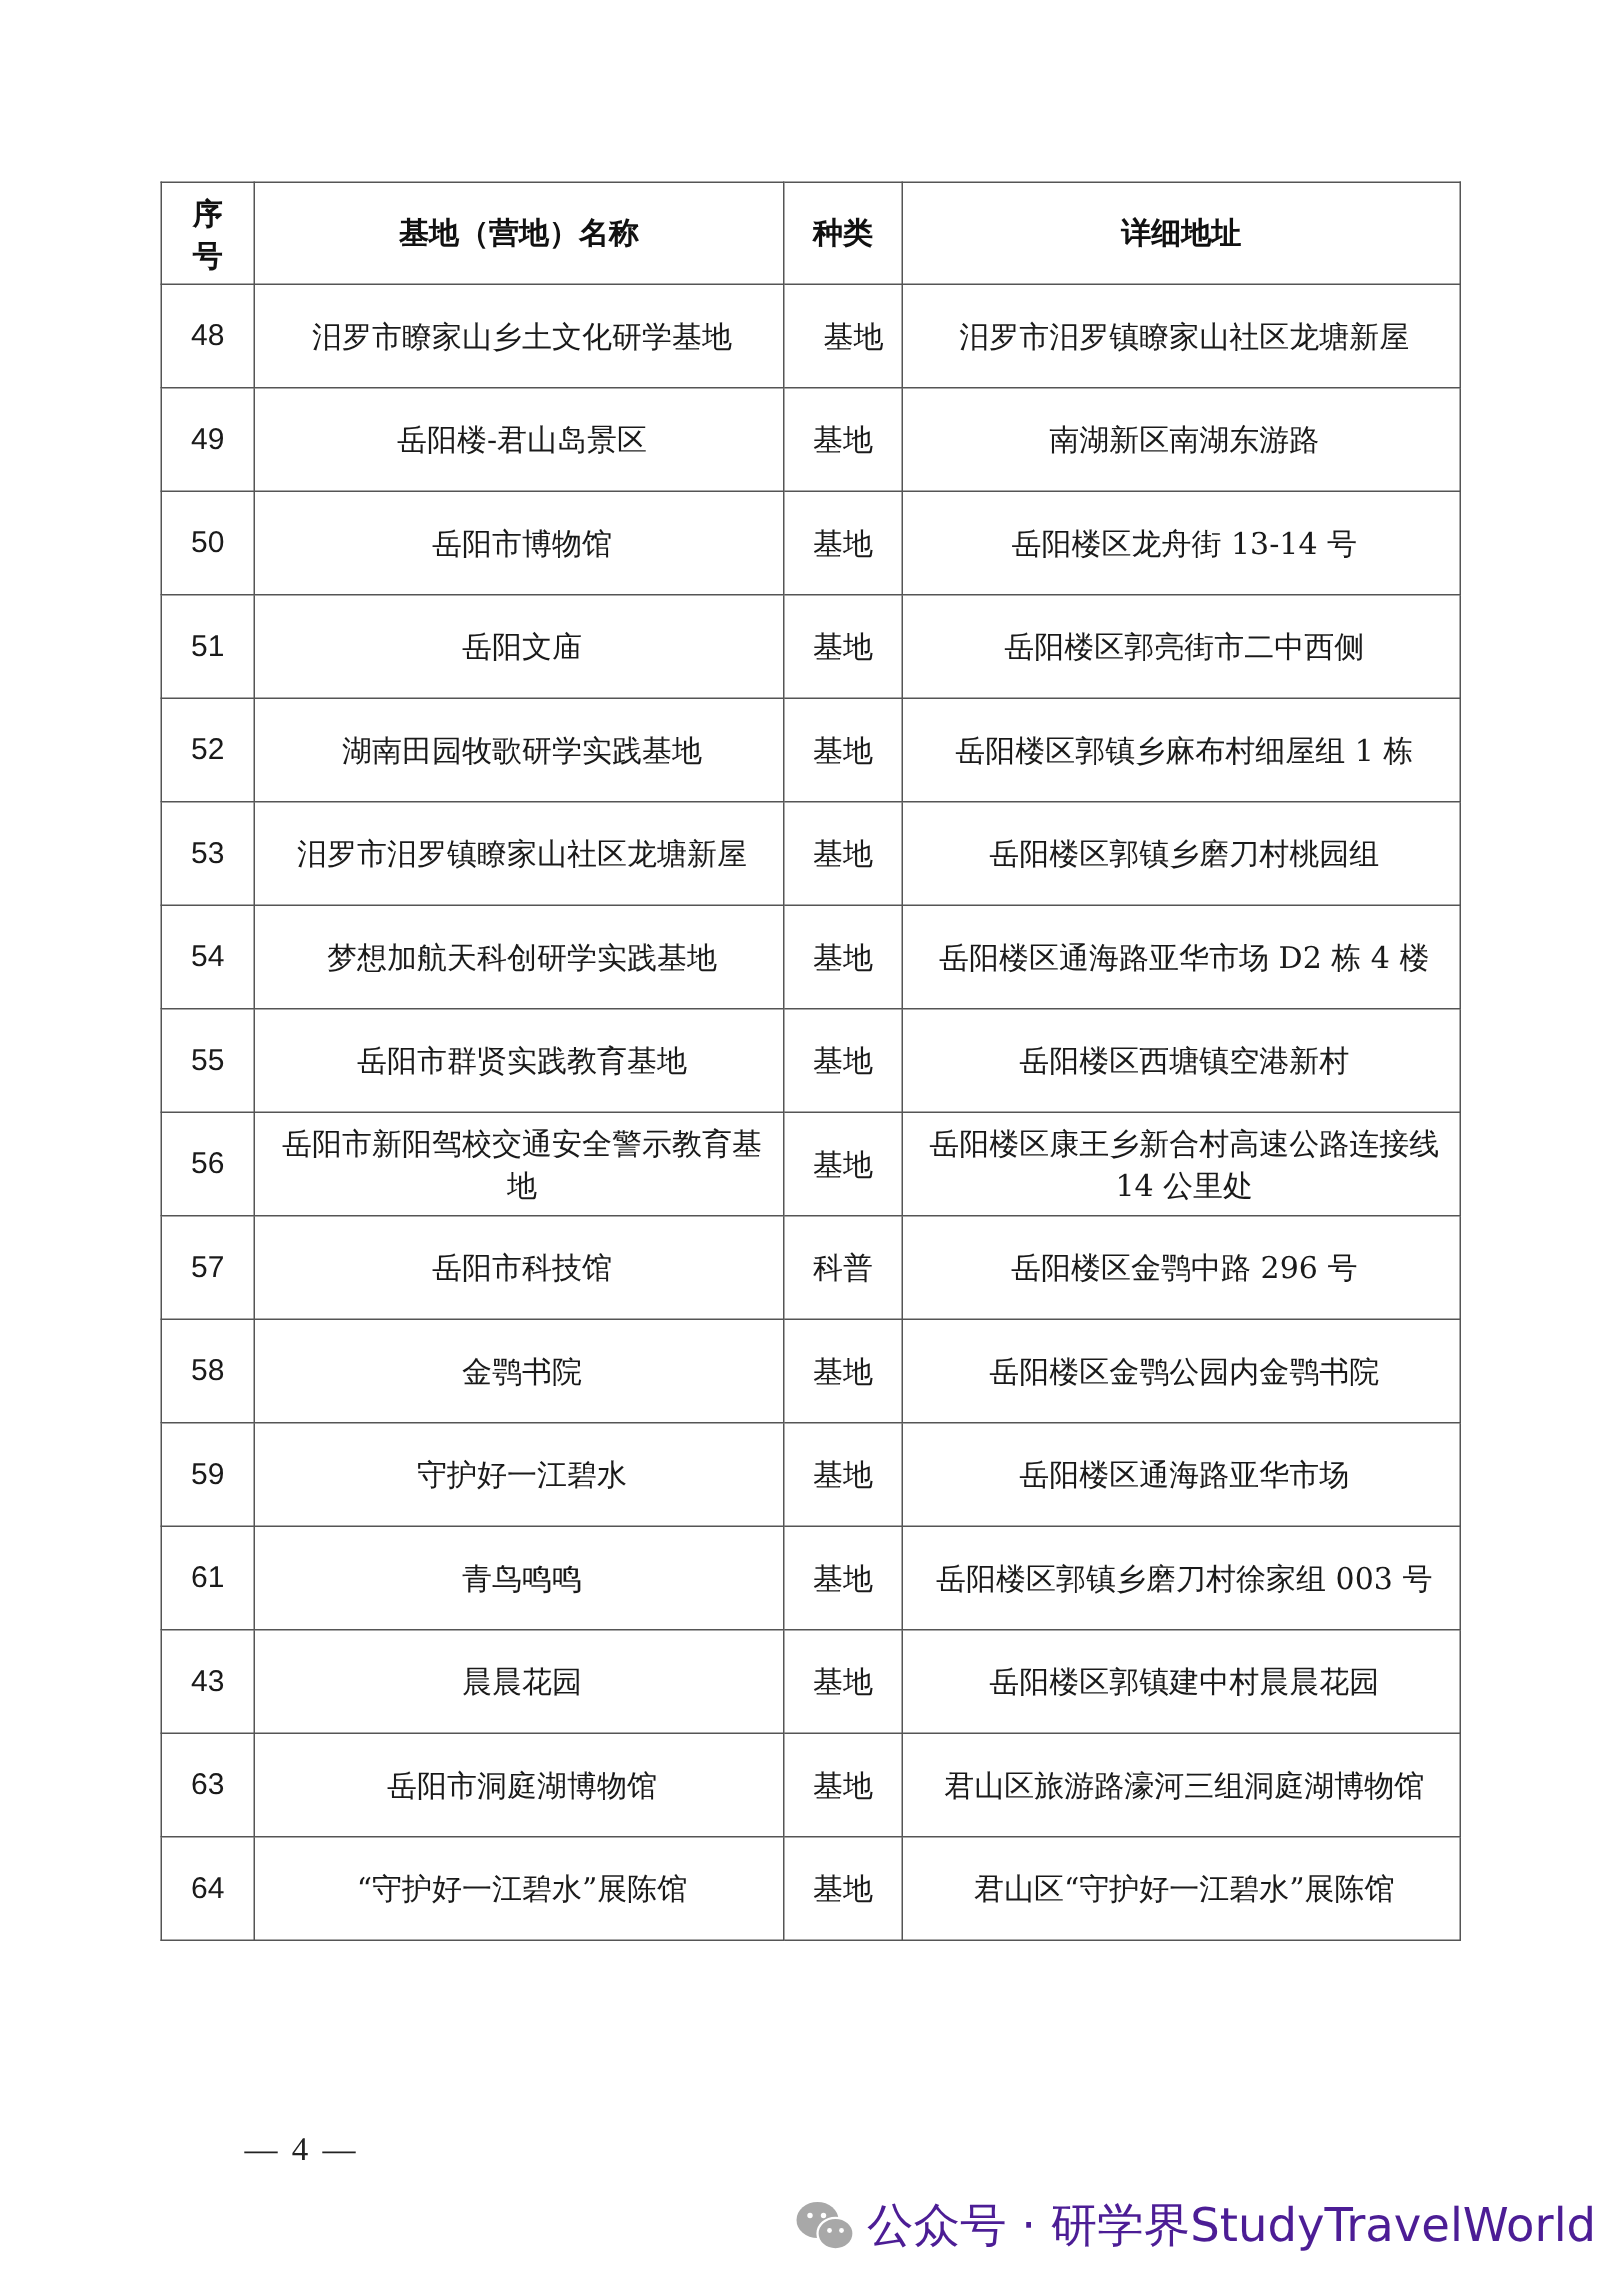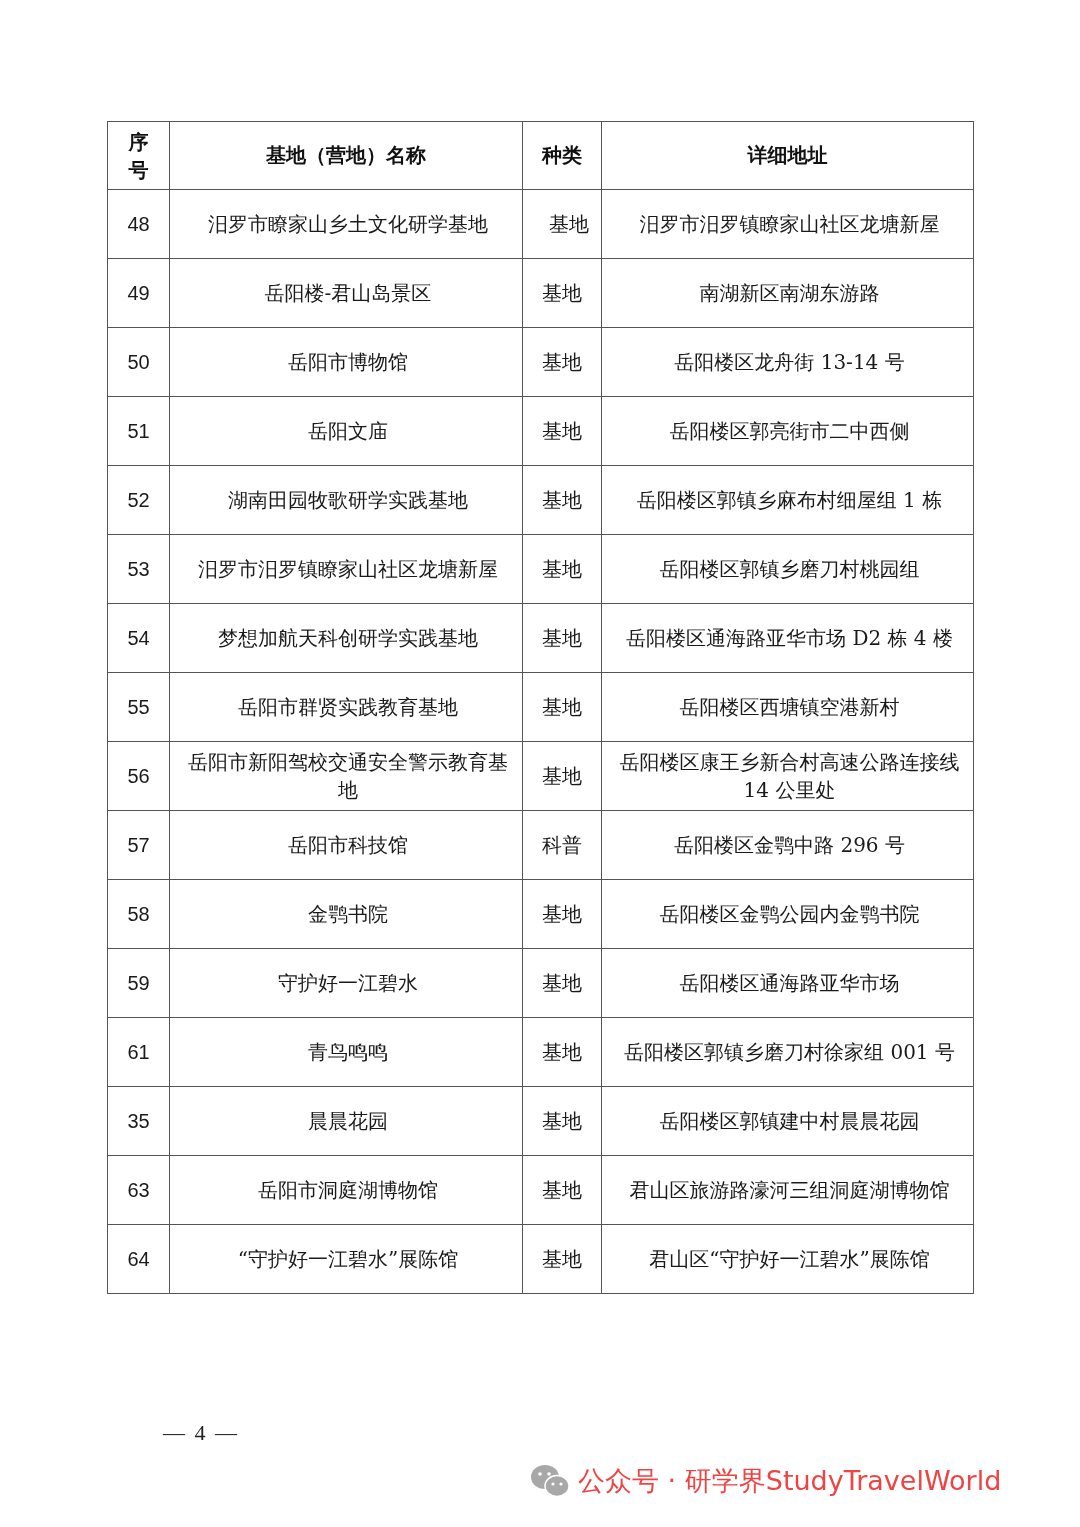--- a/index.html
+++ b/index.html
@@ -83,23 +83,23 @@
       font-size: 22px;
       color: #222;
       letter-spacing: 2px;
     }
     .watermark {
       position: absolute;
       left: 530px;
       top: 1463px;
       display: flex;
       align-items: center;
-      color: #ef4444;
+      color: #4c1d95;
       font-family: "DejaVu Sans", "Liberation Sans", sans-serif;
-      font-size: 27px;
+      font-size: 31px;
     }
     .wm-icon {
       width: 40px;
       height: 36px;
       margin-right: 8px;
       position: relative;
     }
   </style>
 </head>
 <body>
@@ -194,24 +194,24 @@
       <tr class="data-row">
         <td class="no">59</td>
         <td class="name">守护好一江碧水</td>
         <td class="type">基地</td>
         <td class="addr">岳阳楼区通海路亚华市场</td>
       </tr>
       <tr class="data-row">
         <td class="no">61</td>
         <td class="name">青鸟鸣鸣</td>
         <td class="type">基地</td>
-        <td class="addr">岳阳楼区郭镇乡磨刀村徐家组 001 号</td>
-      </tr>
-      <tr class="data-row">
-        <td class="no">35</td>
+        <td class="addr">岳阳楼区郭镇乡磨刀村徐家组 003 号</td>
+      </tr>
+      <tr class="data-row">
+        <td class="no">43</td>
         <td class="name">晨晨花园</td>
         <td class="type">基地</td>
         <td class="addr">岳阳楼区郭镇建中村晨晨花园</td>
       </tr>
       <tr class="data-row">
         <td class="no">63</td>
         <td class="name">岳阳市洞庭湖博物馆</td>
         <td class="type">基地</td>
         <td class="addr">君山区旅游路濠河三组洞庭湖博物馆</td>
       </tr>

